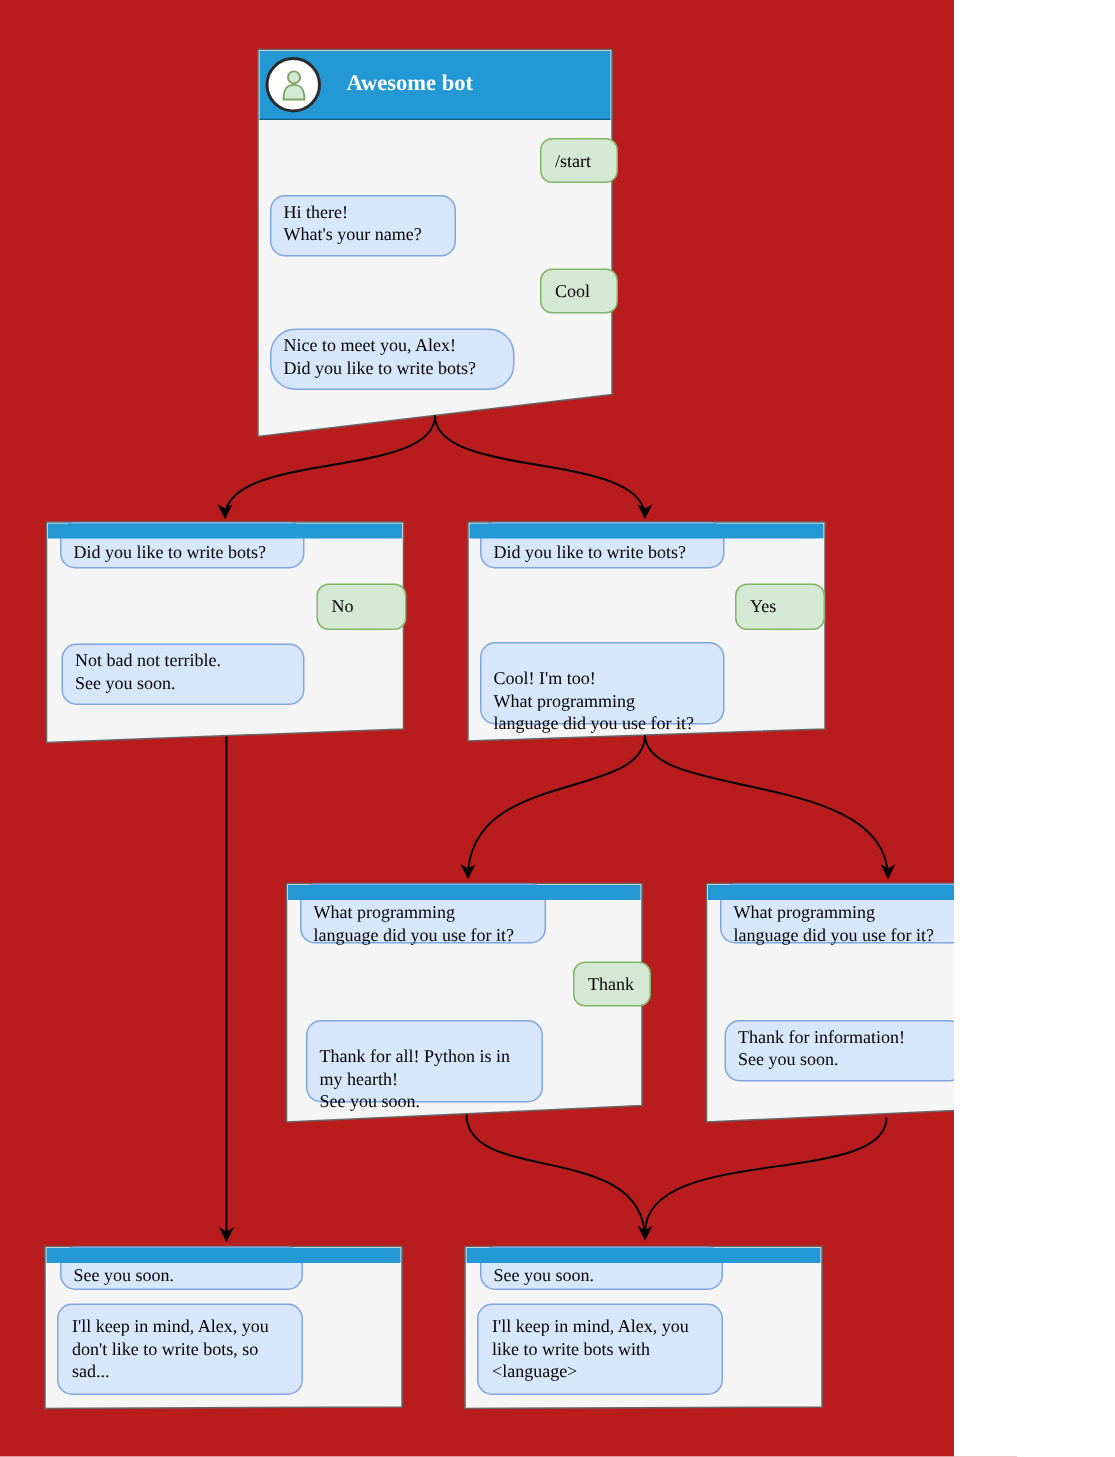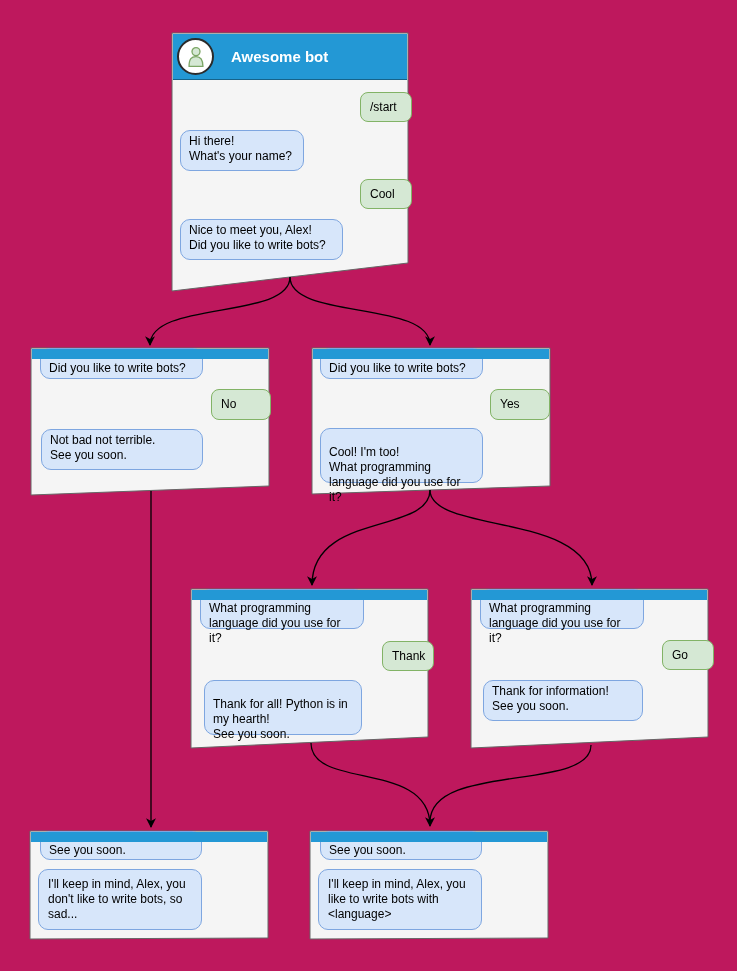--- a/index.html
+++ b/index.html
@@ -2,23 +2,24 @@
 <html style="--header-blue: #2398d5; --window-bg: #f5f5f5; --window-border: #666666; --bot-bubble-bg: #d7e6fa; --bot-bubble-border: #7ea6e0; --user-bubble-bg: #d5e8d4; --user-bubble-border: #82b366; --title-text: #ffffff; --arrow: #000000;"><head>
 <meta charset="utf-8">
 <style>
   html,body{margin:0;padding:0;background:#ffffff;}
   body{
     font-family:"Liberation Sans","DejaVu Sans",sans-serif;
     color:#000;
   }
   .canvas{
     position:relative;
-    width:737px;height:971px;
-    background:#be185d;
+    width:636px;height:971px;
+    background:#b91c1c;
     overflow:hidden;
+    font-family:Liberation Serif, serif;
   }
   .canvas > svg{position:absolute;left:0;top:0;z-index:0;}
   .win{fill:var(--window-bg,#f5f5f5);stroke:var(--window-border,#666666);stroke-width:1;}
   .edge{fill:none;stroke:var(--arrow,#000000);stroke-width:1.3;}
 
   .hdr{
     position:absolute;z-index:3;
     background:var(--header-blue,#2398d5);
   }
   .hdr.main{
@@ -106,21 +107,21 @@
   <div class="hdr" style="left:313px;top:349px;width:236px;height:10px;"></div>
   <div class="hdr" style="left:192px;top:590px;width:235px;height:10px;"></div>
   <div class="hdr" style="left:472px;top:590px;width:235px;height:10px;"></div>
   <div class="hdr" style="left:31px;top:832px;width:236px;height:10px;"></div>
   <div class="hdr" style="left:311px;top:832px;width:236px;height:10px;"></div>
 
   <div class="bubble user" style="left:350px;top:92px;width:52px;height:30px;">/start</div>
   <div class="bubble bot" style="left:180px;top:130px;width:124px;height:41px;">Hi there!
 What's your name?</div>
   <div class="bubble user" style="left:350px;top:179px;width:52px;height:30px;">Cool</div>
-  <div class="bubble bot" style="left:180px;top:219px;width:163px;height:41px;">Nice to meet you, Alex!
+  <div class="bubble bot" style="left:180px;top:219px;width:163px;height:41px;border-radius:17px;">Nice to meet you, Alex!
 Did you like to write bots?</div>
 
   <div class="bubble bot tuck1" style="left:40px;top:348px;width:163px;height:31px;">Did you like to write bots?</div>
   <div class="bubble user" style="left:201px;top:389px;width:60px;height:31px;">No</div>
   <div class="bubble bot" style="left:41px;top:429px;width:162px;height:41px;">Not bad not terrible.
 See you soon.</div>
 
   <div class="bubble bot tuck1" style="left:320px;top:348px;width:163px;height:31px;">Did you like to write bots?</div>
   <div class="bubble user" style="left:480px;top:389px;width:60px;height:31px;">Yes</div>
   <div class="bubble bot h3" style="left:320px;top:428px;width:163px;height:55px;">Cool! I'm too!

